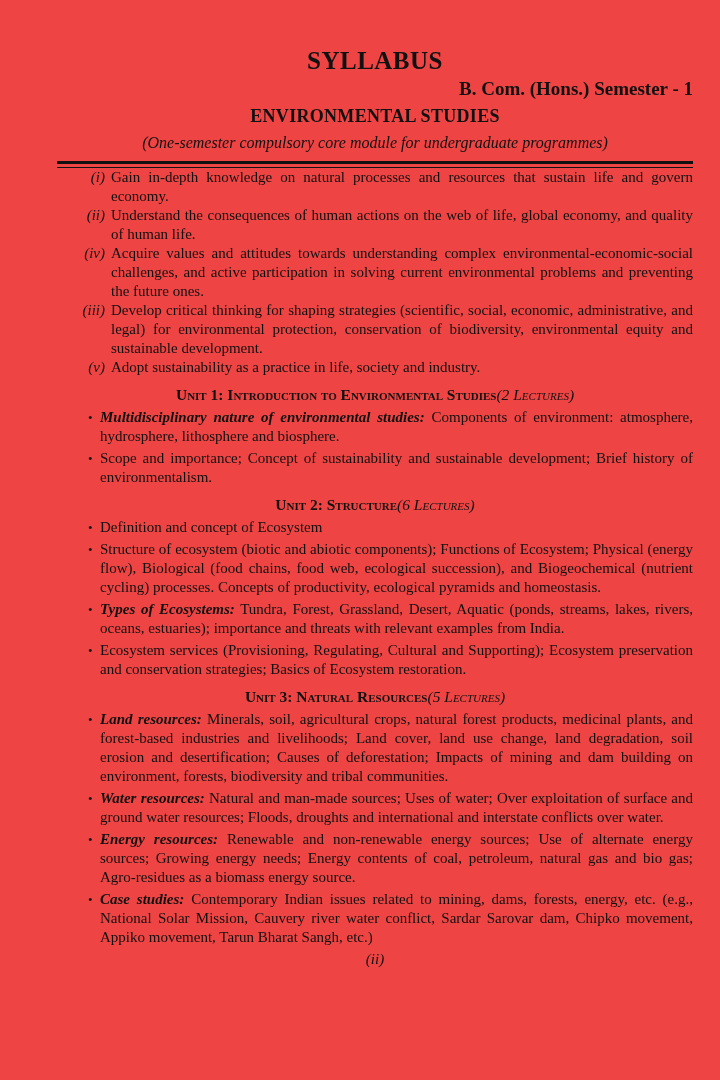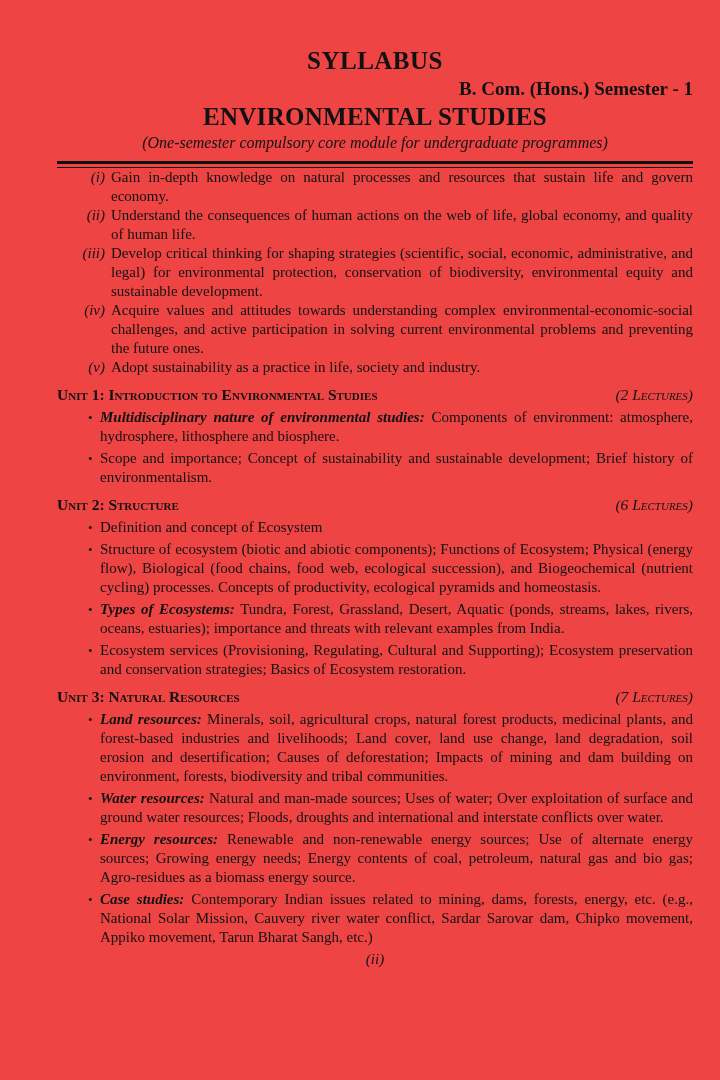--- a/index.html
+++ b/index.html
@@ -26,21 +26,21 @@
     letter-spacing: 0.5px;
     line-height: 30px;
   }
   .hdr-sub {
     font-size: 19px;
     font-weight: bold;
     line-height: 26px;
     text-align: right;
   }
   .hdr-course {
-    font-size: 25px;
+    font-size: 18px;
     font-weight: bold;
     letter-spacing: 0.3px;
     line-height: 29px;
   }
   .hdr-note {
     font-size: 16px;
     font-style: italic;
     line-height: 22px;
     margin-top: 1px;
   }
@@ -63,21 +63,21 @@
     text-align: right;
     font-style: italic;
     padding-right: 6px;
     box-sizing: content-box;
   }
   .o-text { flex: 1; text-align: justify; }
   
   .unit { margin-top: 8px; }
   .unit-head {
     display: flex;
-    justify-content: space-between;
+    justify-content: center;
     align-items: baseline;
     font-variant: small-caps;
     font-size: 15.5px;
     line-height: 20px;
     margin-bottom: 3px;
   }
   .unit-title { font-weight: bold; }
   .unit-lect  { font-style: italic; }
   .bullet {
     display: flex;
@@ -121,26 +121,26 @@
 
     <div class="outcome">
       <span class="o-num">(i)</span>
       <span class="o-text">Gain in-depth knowledge on natural processes and resources that sustain life and govern economy.</span>
     </div>
     <div class="outcome">
       <span class="o-num">(ii)</span>
       <span class="o-text">Understand the consequences of human actions on the web of life, global economy, and quality of human life.</span>
     </div>
     <div class="outcome">
+      <span class="o-num">(iv)</span>
+      <span class="o-text">Acquire values and attitudes towards understanding complex environmental-economic-social challenges, and active participation in solving current environmental problems and preventing the future ones.</span>
+    </div>
+    <div class="outcome">
       <span class="o-num">(iii)</span>
       <span class="o-text">Develop critical thinking for shaping strategies (scientific, social, economic, administrative, and legal) for environmental protection, conservation of biodiversity, environmental equity and sustainable development.</span>
-    </div>
-    <div class="outcome">
-      <span class="o-num">(iv)</span>
-      <span class="o-text">Acquire values and attitudes towards understanding complex environmental-economic-social challenges, and active participation in solving current environmental problems and preventing the future ones.</span>
     </div>
     <div class="outcome">
       <span class="o-num">(v)</span>
       <span class="o-text">Adopt sustainability as a practice in life, society and industry.</span>
     </div>
   </div>
 
   <div class="unit">
     <div class="unit-head">
       <span class="unit-title">Unit 1: Introduction to Environmental Studies</span>
@@ -175,21 +175,21 @@
     </div>
     <div class="bullet">
       <span class="b-marker">•</span>
       <span class="b-text"><span class="b"></span><span>Ecosystem services (Provisioning, Regulating, Cultural and Supporting); Ecosystem preservation and conservation strategies; Basics of Ecosystem restoration.</span></span>
     </div>
   </div>
 
   <div class="unit">
     <div class="unit-head">
       <span class="unit-title">Unit 3: Natural Resources</span>
-      <span class="unit-lect">(7 Lectures)</span>
+      <span class="unit-lect">(5 Lectures)</span>
     </div>
     <div class="bullet">
       <span class="b-marker">•</span>
       <span class="b-text"><span class="b">Land resources:</span><span> Minerals, soil, agricultural crops, natural forest products, medicinal plants, and forest-based industries and livelihoods; Land cover, land use change, land degradation, soil erosion and desertification; Causes of deforestation; Impacts of mining and dam building on environment, forests, biodiversity and tribal communities.</span></span>
     </div>
     <div class="bullet">
       <span class="b-marker">•</span>
       <span class="b-text"><span class="b">Water resources:</span><span> Natural and man-made sources; Uses of water; Over exploitation of surface and ground water resources; Floods, droughts and international and interstate conflicts over water.</span></span>
     </div>
     <div class="bullet">

